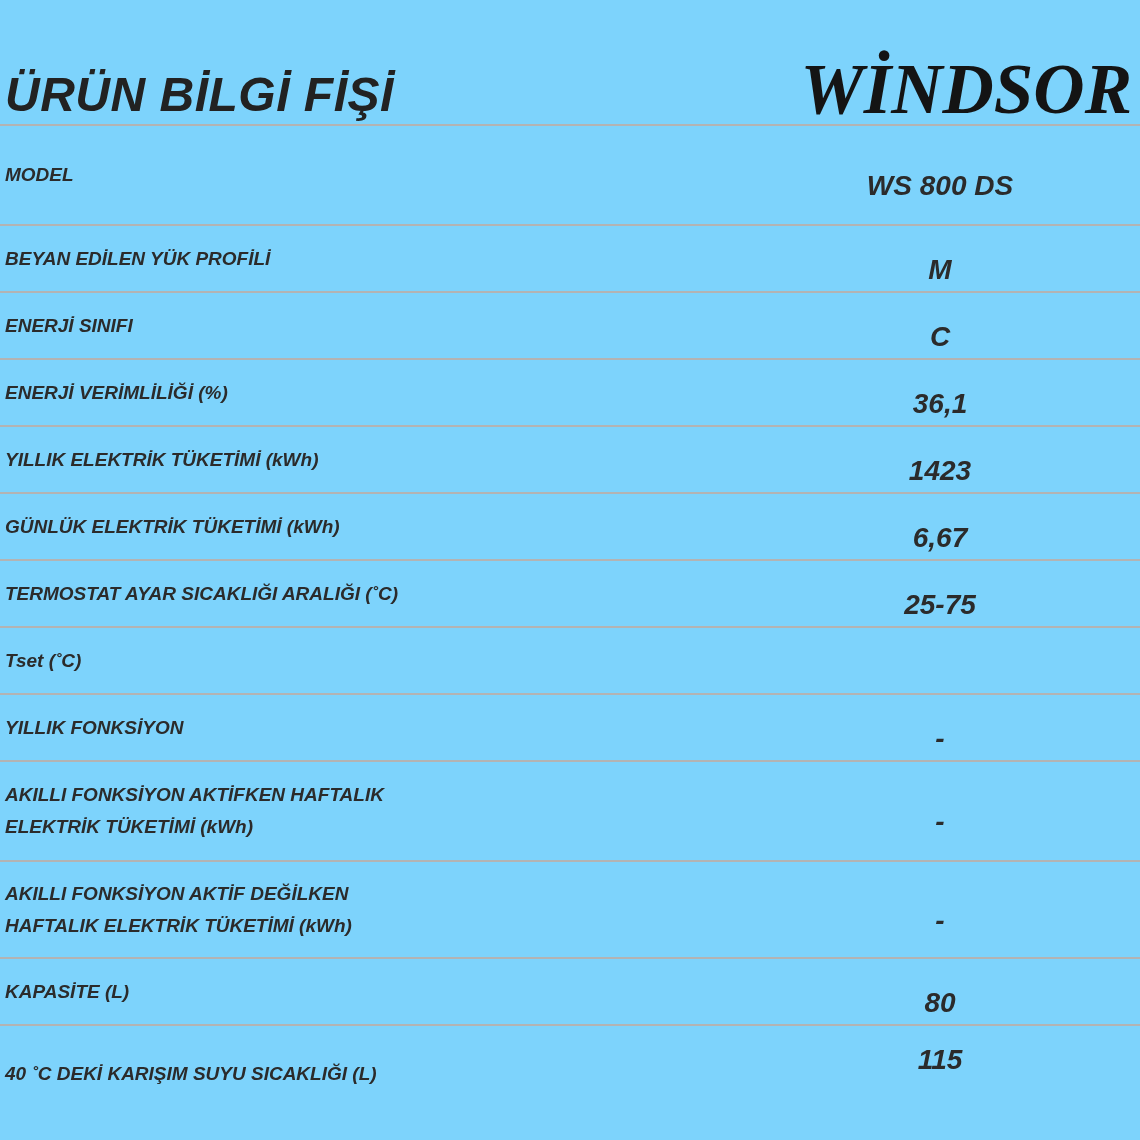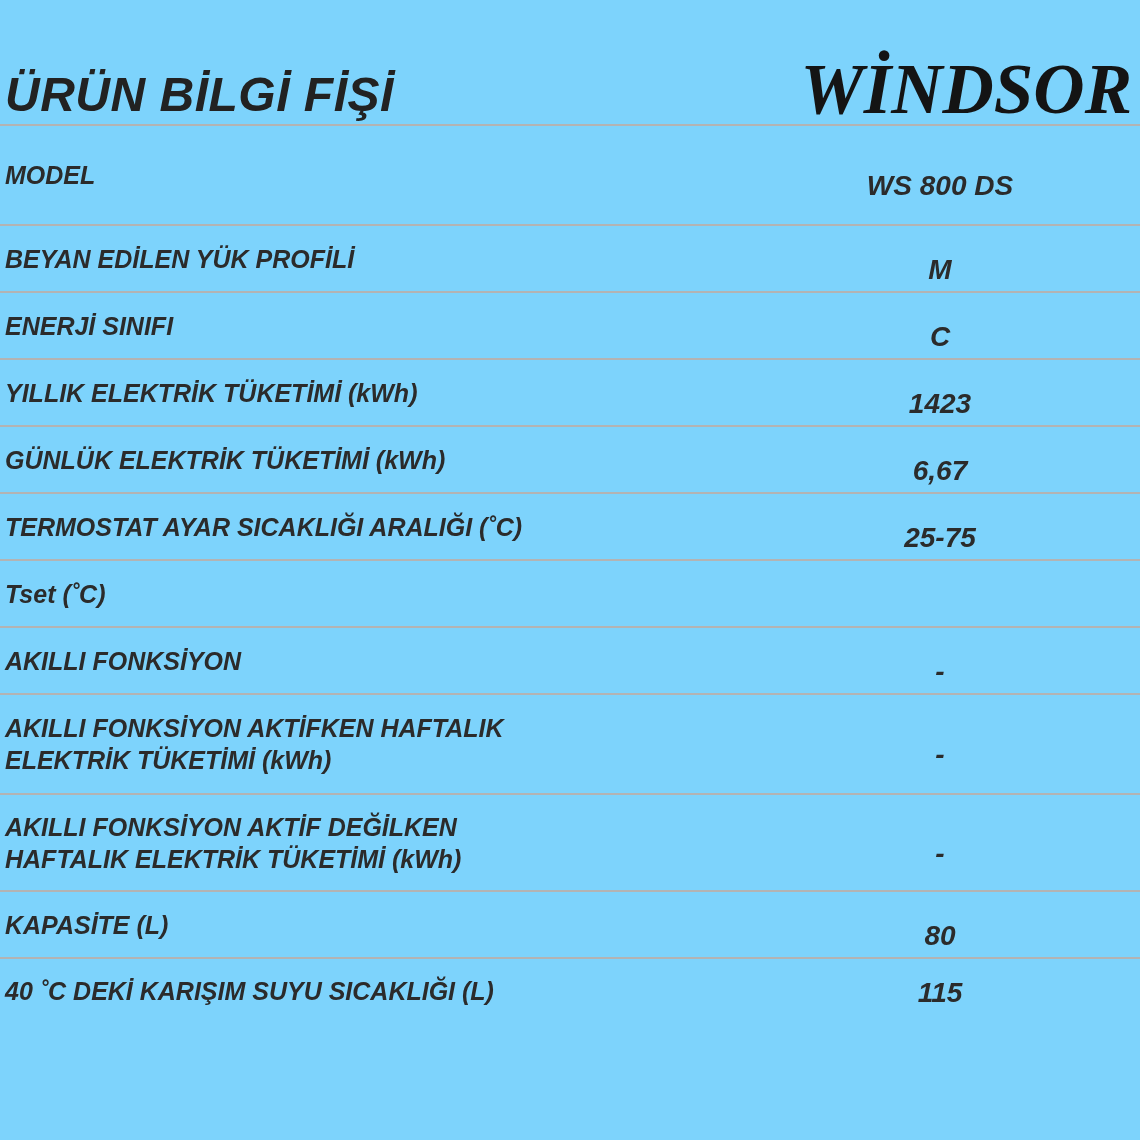--- a/index.html
+++ b/index.html
@@ -56,24 +56,24 @@
     border-bottom: 2px solid #b3b3b3;
     box-sizing: border-box;
   }
   .row.h100 { height: 100px; }
   .row.h97  { height: 97px; }
   .row.last {
     height: 110px;
     border-bottom: none;
     align-items: flex-start;
   }
-  .row.last .label { padding-top: 16px; }
+  .row.last .label { padding-top: 32px; }
   .label {
     padding-left: 5px;
-    font-size: 25px;
+    font-size: 19px;
     font-weight: 700;
     color: #2b2b2b;
     line-height: 32px;
     max-width: 770px;
   }
   .label-line { display: block; }
   .value {
     position: absolute;
     left: 800px;
     top: 0;
@@ -120,20 +120,26 @@
       <div class="value">M</div>
     </div>
 
     <div class="row">
       <div class="label">
         <span class="label-line">ENERJİ SINIFI</span>
       </div>
       <div class="value">C</div>
     </div>
 
+    <div class="row">
+      <div class="label">
+        <span class="label-line">ENERJİ VERİMLİLİĞİ (%)</span>
+      </div>
+      <div class="value">36,1</div>
+    </div>
 
     <div class="row">
       <div class="label">
         <span class="label-line">YILLIK ELEKTRİK TÜKETİMİ (kWh)</span>
       </div>
       <div class="value">1423</div>
     </div>
 
     <div class="row">
       <div class="label">
@@ -150,21 +156,21 @@
     </div>
 
     <div class="row">
       <div class="label">
         <span class="label-line">Tset (˚C)</span>
       </div>
     </div>
 
     <div class="row">
       <div class="label">
-        <span class="label-line">AKILLI FONKSİYON</span>
+        <span class="label-line">YILLIK FONKSİYON</span>
       </div>
       <div class="value">-</div>
     </div>
 
     <div class="row h100">
       <div class="label">
         <span class="label-line">AKILLI FONKSİYON AKTİFKEN HAFTALIK</span>
         <span class="label-line">ELEKTRİK TÜKETİMİ (kWh)</span>
       </div>
       <div class="value">-</div>

